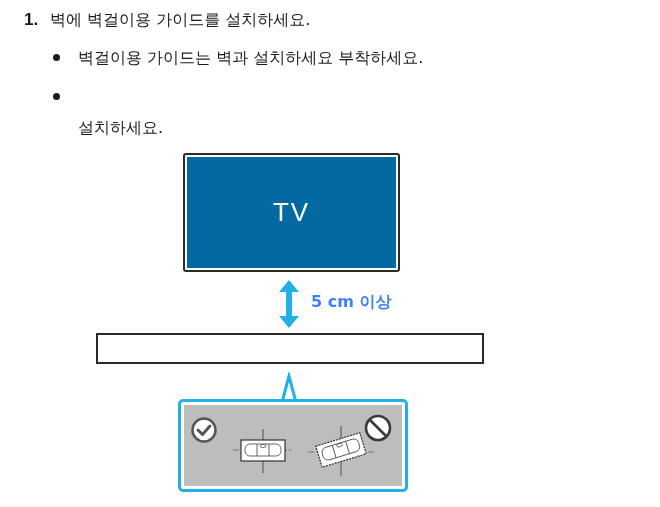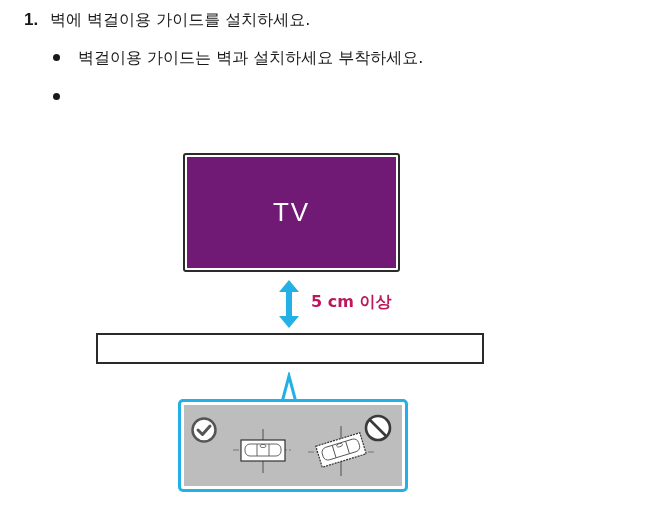--- a/index.html
+++ b/index.html
@@ -71,21 +71,21 @@
       width: 209px;
       height: 111px;
       border: 2px solid #2b2b2b;
       border-radius: 3px;
       background: #ffffff;
       padding: 2px;
     }
     .tv-screen {
       width: 100%;
       height: 100%;
-      background: #701a75;
+      background: #0369a1;
       display: flex;
       align-items: center;
       justify-content: center;
       color: #ffffff;
       font-family: "Liberation Sans", sans-serif;
       font-size: 26px;
       letter-spacing: 2px;
     }
 
     .gap-arrow {
@@ -95,21 +95,21 @@
       width: 20px;
       height: 48px;
     }
     .gap-label {
       position: absolute;
       left: 311px;
       top: 292px;
       font-size: 16px;
       font-weight: bold;
       white-space: nowrap;
-      color: #be185d;
+      color: #3b82f6;
     }
 
     .guide-bar {
       position: absolute;
       left: 96px;
       top: 333px;
       width: 384px;
       height: 27px;
       border: 2px solid #2a2a2a;
       background: #ffffff;
@@ -149,20 +149,21 @@
   <span class="step-text"><span>벽에 </span><span class="bold">벽걸이용 가이드</span><span>를 설치하세요.</span></span>
 
   <ul class="bullets">
     <li>
       <span class="dot"></span>
       <span class="bold">벽걸이용 가이드</span><span>는 벽과 설치하세요 부착하세요.</span>
     </li>
     <li>
       <span class="dot"></span>
       <br>
+      <span>설치하세요.</span>
     </li>
   </ul>
 </div>
 
 <div class="tv">
   <div class="tv-screen">
     <span>TV</span>
   </div>
 </div>
 

